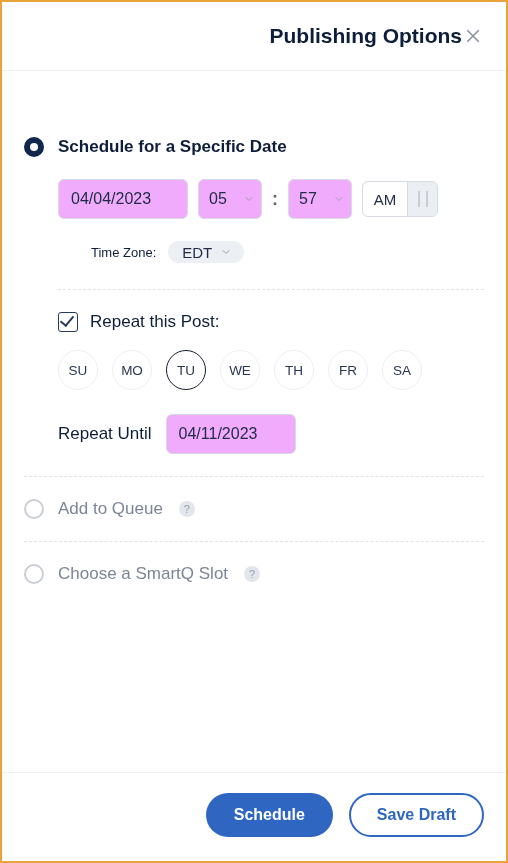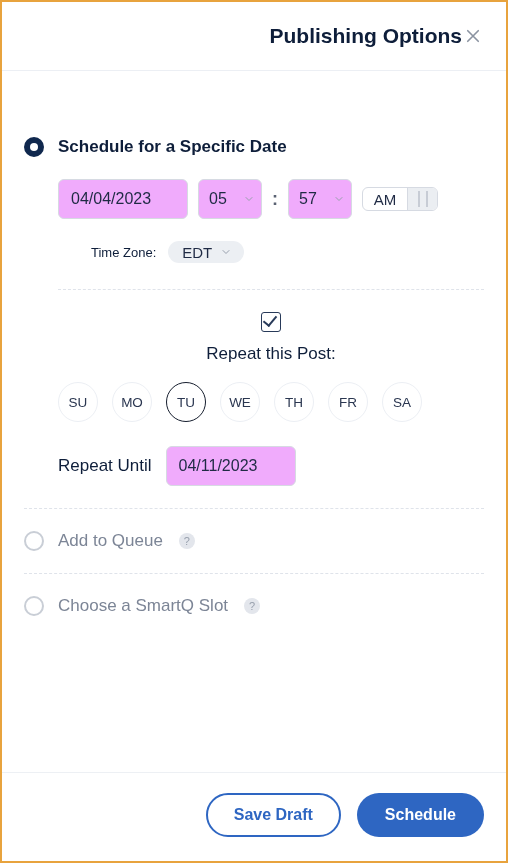--- a/index.html
+++ b/index.html
@@ -74,21 +74,21 @@
   .field input {
     border: none; outline: none; background: transparent;
     font: inherit; color: inherit; width: 100%; text-align: center;
   }
   .date-field { width: 130px; padding: 0 10px; }
   .date-field input { text-align: left; }
   .select-field { width: 64px; gap: 6px; padding: 0 6px 0 10px; justify-content: space-between; }
   .chev { width: 12px; height: 12px; color: #98a0ad; flex: 0 0 12px; }
   .colon { font-size: 18px; font-weight: 600; color: #5a6272; }
   .ampm {
-    display: flex; height: 24px;
+    display: flex; height: 36px;
     border: 1px solid #d6dae2; border-radius: 6px; overflow: hidden;
   }
   .ampm .seg {
     display: flex; align-items: center; justify-content: center;
     font-size: 15px;
   }
   .ampm .seg.label { width: 44px; }
   .ampm .seg.toggle { width: 30px; background: #ebeef2; border-left: 1px solid #d6dae2; cursor: pointer; }
   .ampm .toggle-lines {
     width: 10px; height: 16px; display: flex; justify-content: space-between;
@@ -103,21 +103,21 @@
     background: #eceff3; border-radius: 16px; height: 22px;
     padding: 0 12px 0 14px; display: flex; align-items: center; gap: 8px;
     font-size: 15px; color: #1f2a44; cursor: pointer;
   }
 
   .sub-divider {
     border-top: 1px dashed #dfe3ea; margin: 26px 0 22px 0;
   }
 
   .repeat-row {
-    display: flex; align-items: center; gap: 12px; flex-direction: column;
+    display: flex; align-items: center; gap: 12px;
   }
   .cbox {
     width: 20px; height: 20px; border: 1.5px solid #283a59;
     border-radius: 3px; position: relative; cursor: pointer; flex: 0 0 20px;
   }
   .cbox.checked::after {
     content: ""; position: absolute; left: 4px; top: 0px;
     width: 6px; height: 11px; border: solid #283a59;
     border-width: 0 2px 2px 0; transform: rotate(40deg);
   }
@@ -271,17 +271,17 @@
       <div class="option-row selectable">
         <div class="radio"></div>
         <div class="opt-label muted">Choose a SmartQ Slot</div>
         <span class="help">?</span>
       </div>
     </div>
 
   </div>
 
   <div class="footer">
+    <div class="btn btn-primary">Schedule</div>
     <div class="btn btn-outline">Save Draft</div>
-    <div class="btn btn-primary">Schedule</div>
   </div>
 
 </div>
 
 </body></html>

